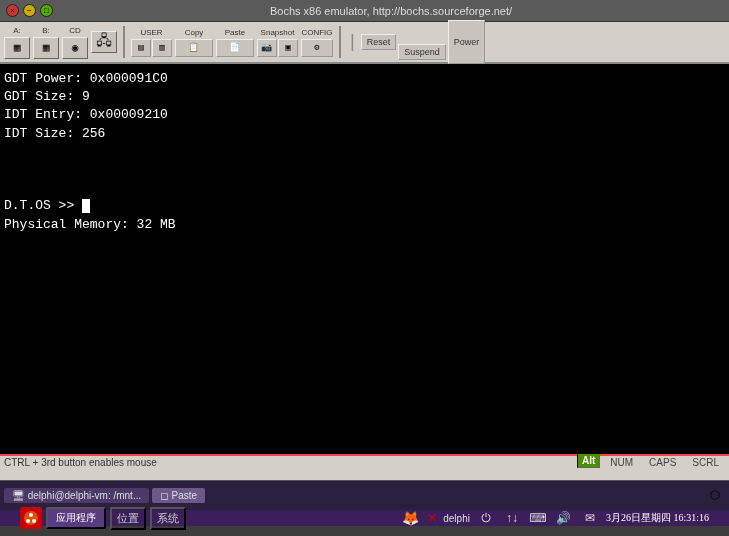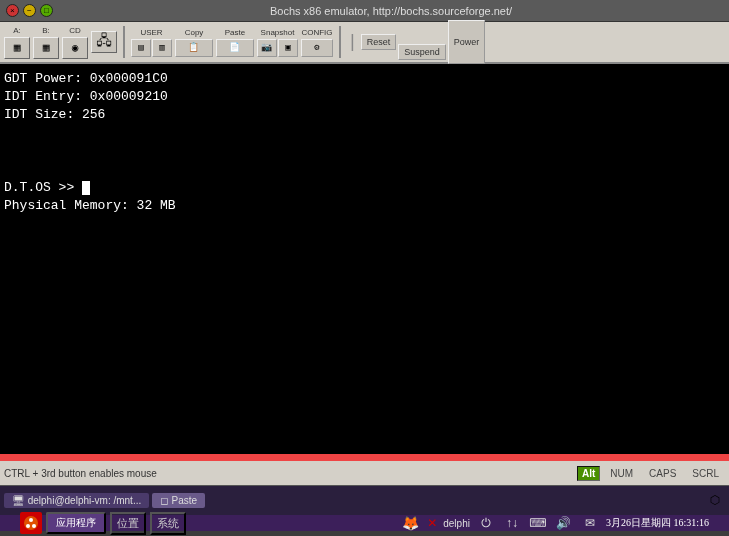--- a/index.html
+++ b/index.html
@@ -107,26 +107,26 @@
     }
     @keyframes blink {
       50% { opacity: 0; }
     }
 
     
     .status-bar {
       background: #d4d0c8;
       height: 22px;
       display: flex;
-      align-items: center;
+      align-items: flex-end;
       padding: 12px 4px;
       font-size: 10px;
       font-family: sans-serif;
       color: #333;
-      border-top: 7px solid #ef4444;
+      border-top: 2px solid #ef4444;
       gap: 4px;
     }
     .status-text {
       flex: 1;
     }
     .status-indicator {
       background: #4a9000;
       color: #fff;
       padding: 1px 4px;
       font-size: 10px;
@@ -365,20 +365,21 @@
     <div class="toolbar-right-row">
       <button class="reset-btn">Reset</button>
       <button class="suspend-btn">Suspend</button>
       <button class="power-btn">Power</button>
     </div>
   </div>
 </div>
 
 <div class="terminal">
   <div class="terminal-line">GDT Power: 0x000091C0</div>
+  <div class="terminal-line">GDT Size: 9</div>
   <div class="terminal-line">IDT Entry: 0x00009210</div>
   <div class="terminal-line">IDT Size: 256</div>
   <div class="terminal-line">&nbsp;</div>
   <div class="terminal-line">&nbsp;</div>
   <div class="terminal-line">&nbsp;</div>
   <div class="terminal-line">D.T.OS &gt;&gt; <span class="cursor"></span></div>
   <div class="terminal-line">Physical Memory: 32 MB</div>
 </div>
 
 <div class="status-bar">

